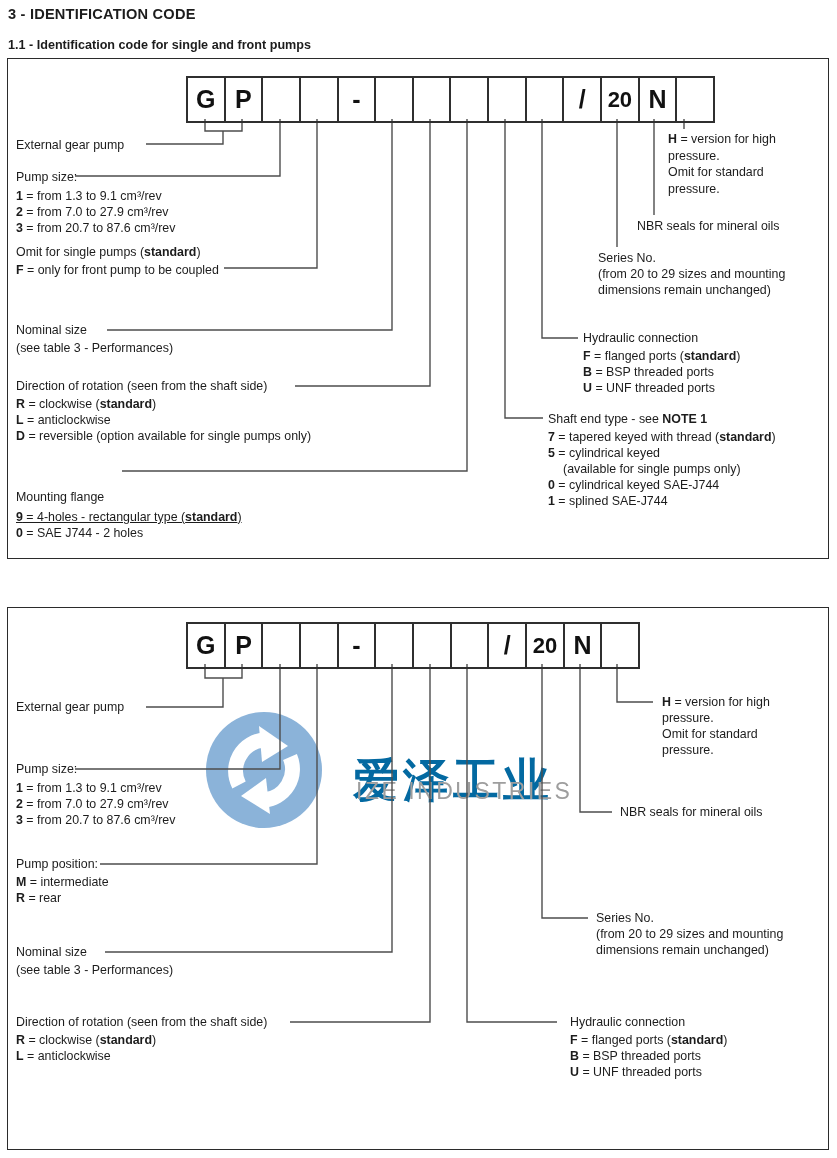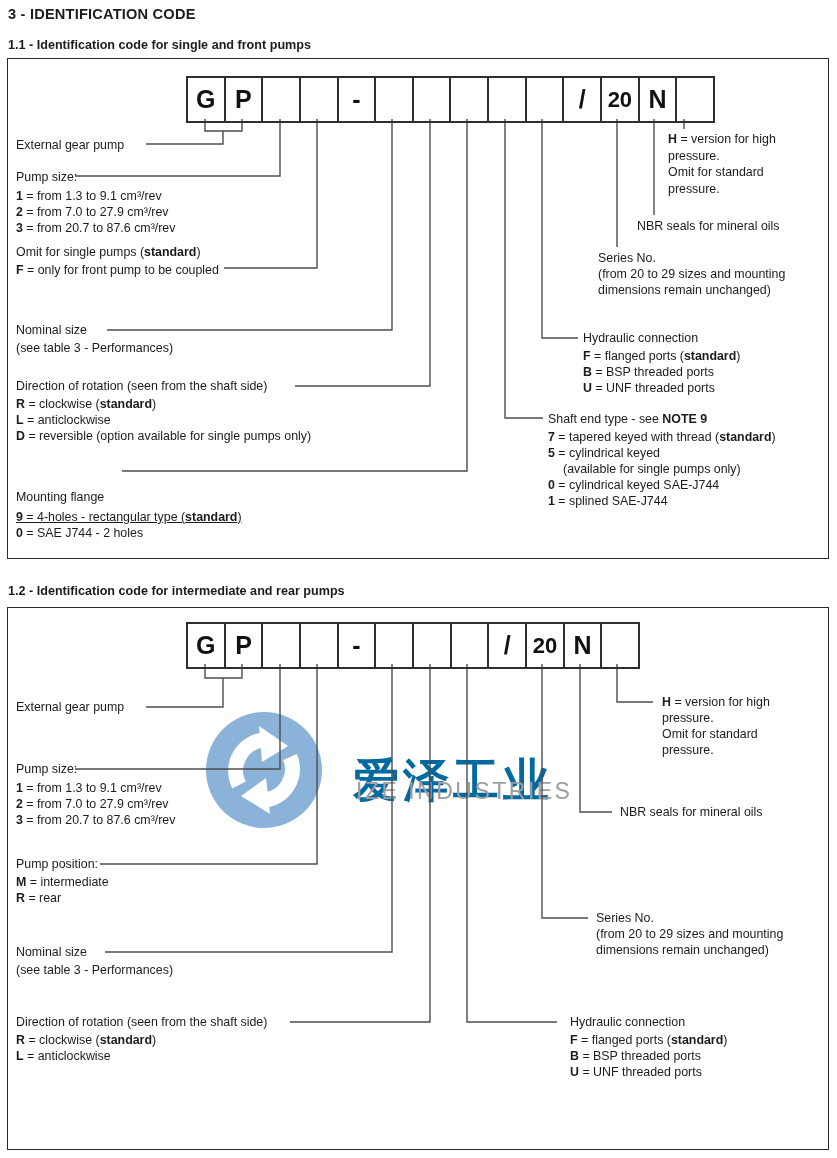--- a/index.html
+++ b/index.html
@@ -35,21 +35,20 @@
       <polygon points="55,16 84,36 58,52" fill="#ffffff"></polygon>
       <path d="M 86 47 A 31 31 0 0 1 60 90" stroke="#ffffff" stroke-width="15" fill="none"></path>
       <polygon points="66,104 37,86 62,68" fill="#ffffff"></polygon>
     </svg>
     <div class="wm-cjk">爱泽工业</div>
     <div class="wm-latin">IZE INDUSTRIES</div>
   </div>
 
   <div class="h1">3 - IDENTIFICATION CODE</div>
   <div class="h2" style="left:8px;top:38px;">1.1 - Identification code for single and front pumps</div>
-  <div class="h2" style="left:8px;top:584px;">1.2 - Identification code for intermediate and rear pumps</div>
 
   <div class="box" style="left:7px;top:58px;width:820px;height:499px;"></div>
   <div class="box" style="left:7px;top:607px;width:820px;height:541px;"></div>
 
   <svg class="lines" width="837" height="1158">
     <g stroke="#4d4d4d" stroke-width="1.4" fill="none">
 
       <path d="M205,119 V131 H242 V119"></path>
       <polyline points="146,144 223,144 223,131"></polyline>
       <polyline points="75,176 280,176 280,119"></polyline>
@@ -133,21 +132,21 @@
     <span class="line"><b>D</b> = reversible (option available for single pumps only)</span>
   </div>
 
   <div class="blk" style="left:16px;top:489px;">
     <span class="line">Mounting flange</span>
     <span class="line" style="margin-top:4px;text-decoration:underline;"><b>9</b> = 4-holes - rectangular type (<b>standard</b>)</span>
     <span class="line"><b>0</b> = SAE J744 - 2 holes</span>
   </div>
 
   <div class="blk" style="left:548px;top:411px;">
-    <span class="line">Shaft end type - see <b>NOTE 9</b></span>
+    <span class="line">Shaft end type - see <b>NOTE 1</b></span>
     <span class="line" style="margin-top:2px;"><b>7</b> = tapered keyed with thread (<b>standard</b>)</span>
     <span class="line"><b>5</b> = cylindrical keyed</span>
     <span class="line" style="padding-left:15px;">(available for single pumps only)</span>
     <span class="line"><b>0</b> = cylindrical keyed SAE-J744</span>
     <span class="line"><b>1</b> = splined SAE-J744</span>
   </div>
 
   <div class="blk" style="left:583px;top:330px;">
     <span class="line">Hydraulic connection</span>
     <span class="line" style="margin-top:2px;"><b>F</b> = flanged ports (<b>standard</b>)</span>

